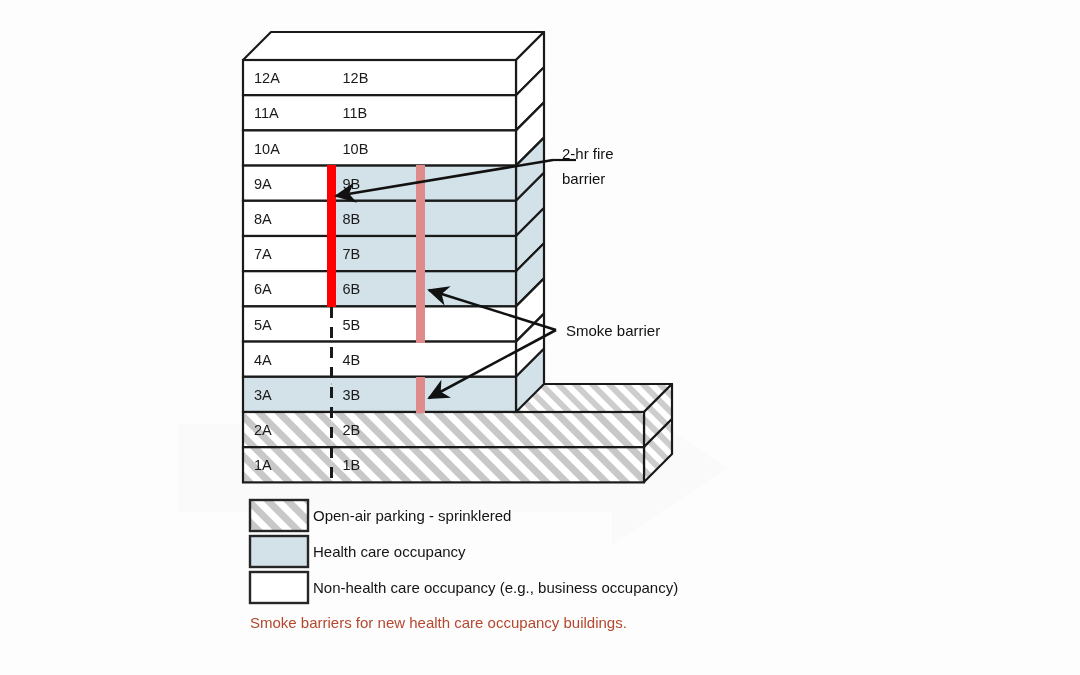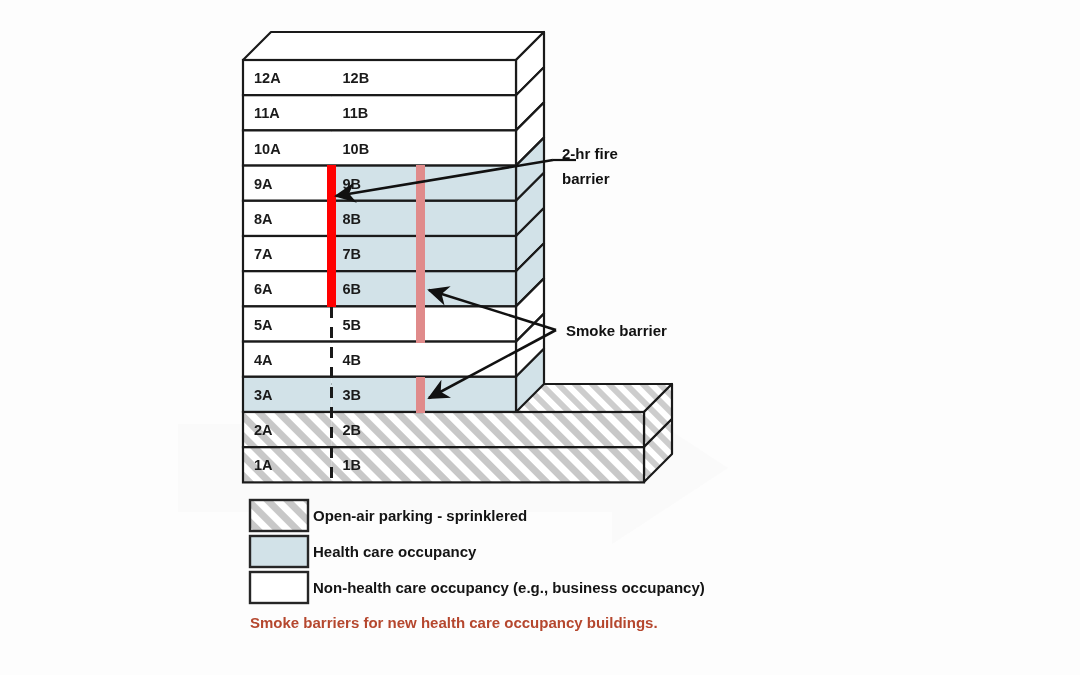--- a/index.html
+++ b/index.html
@@ -13,21 +13,20 @@
     font-family: "Liberation Sans", sans-serif;
     position: relative;
     overflow: hidden;
   }
   #stage {
     position: absolute;
     left: 0; top: 0;
     width: 1080px;
     height: 675px;
     background: #fdfdfd;
-    font-weight: bold;
   }
   #diagram { display: block; }
   .floor-label {
     font-family: "Liberation Sans", sans-serif;
     font-size: 14.5px;
     fill: #1a1a1a;
   }
   .anno-text {
     font-family: "Liberation Sans", sans-serif;
     font-size: 15px;

